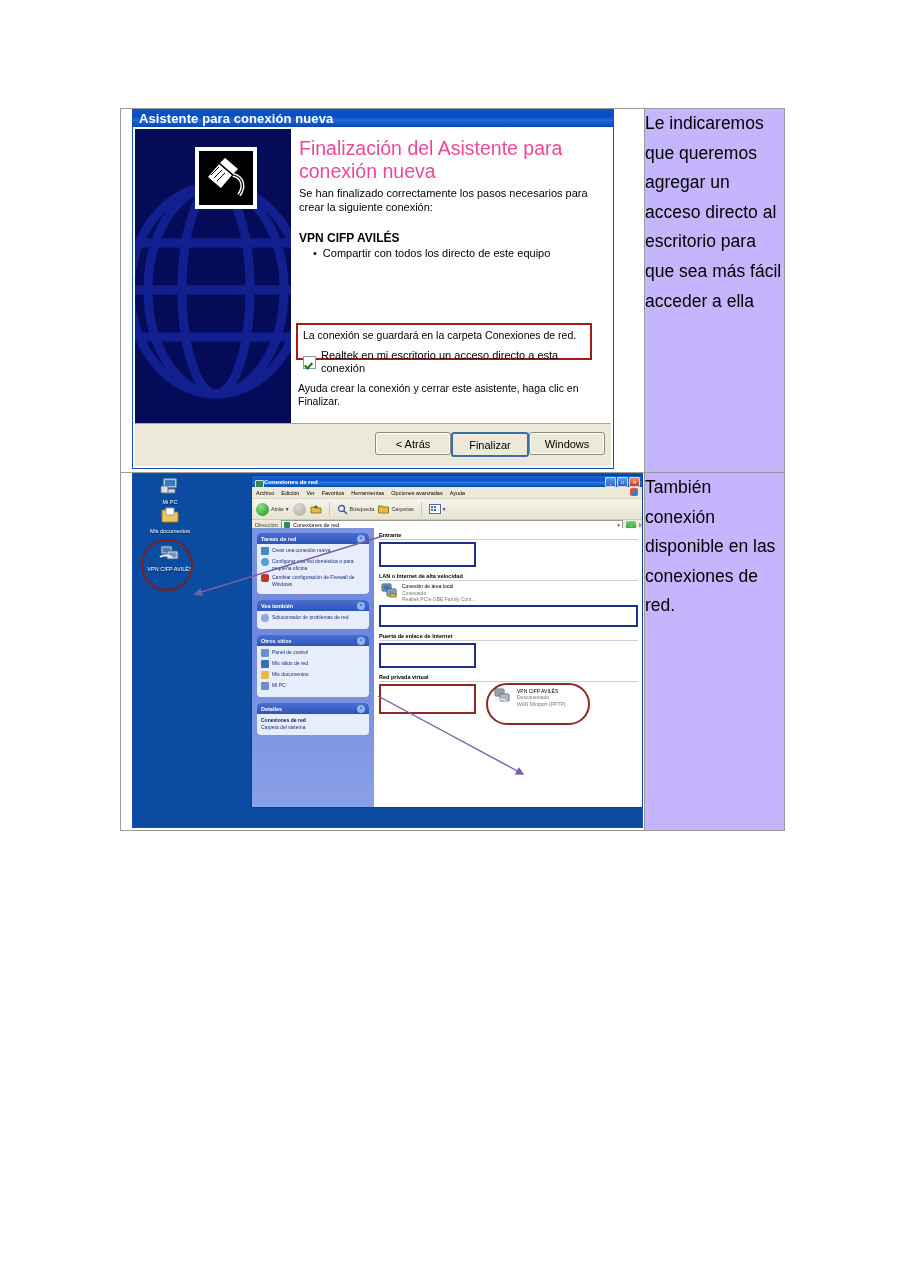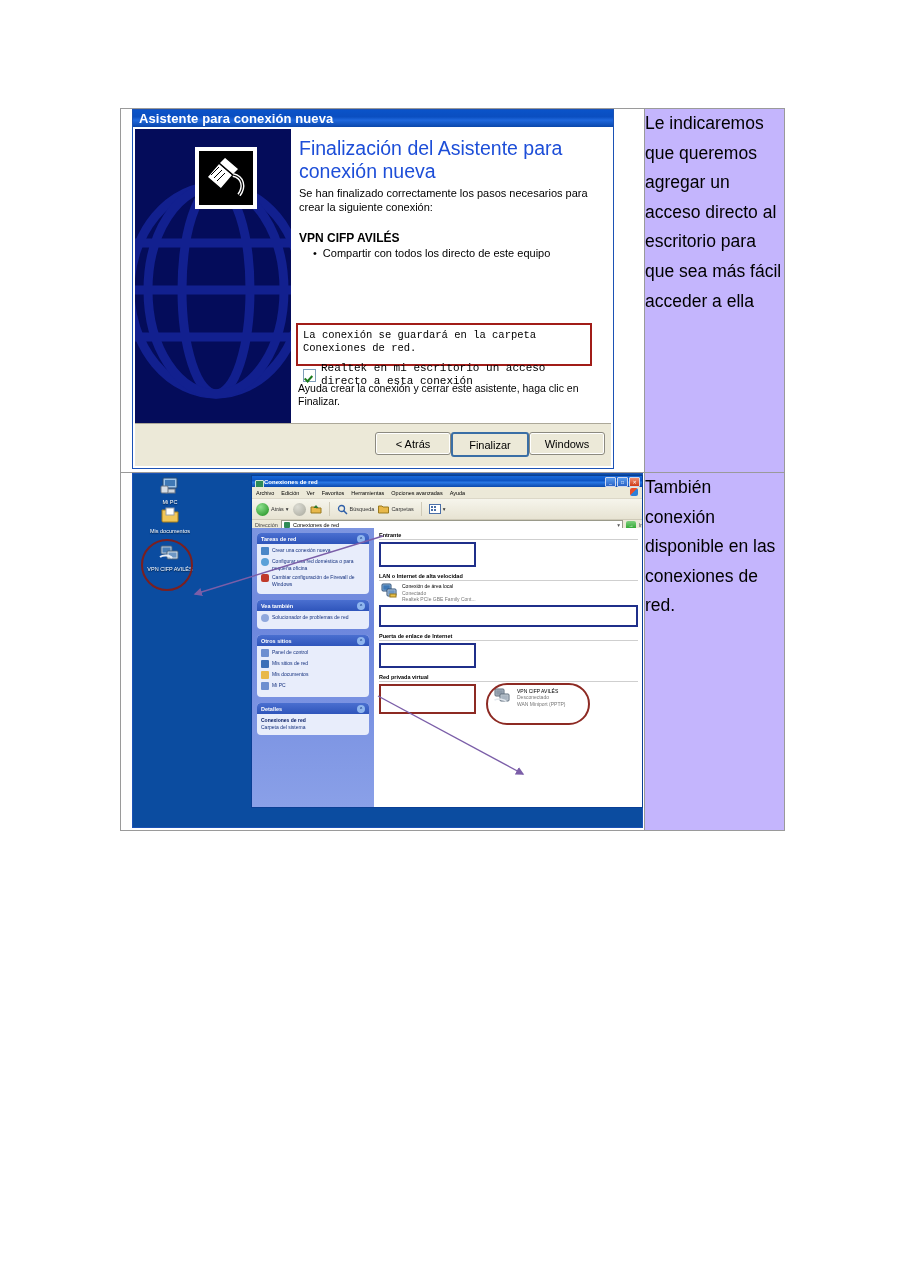--- a/index.html
+++ b/index.html
@@ -42,31 +42,31 @@
   .globe{position:absolute;left:-14px;top:52px;width:190px;height:218px;}
   .globe svg{display:block;}
   .wiz-icon{
     position:absolute;left:60px;top:18px;width:62px;height:62px;
     background:#000;border:4px solid #fff;box-sizing:border-box;
   }
   .wiz-icon svg{display:block;}
 
   .wiz-right{position:absolute;left:160px;top:2px;right:2px;bottom:44px;background:#fff;}
   .wiz-h1{
-    font-size:19.5px;color:#1d4ed8;line-height:23px;margin:8px 0 4px 6px;
+    font-size:19.5px;color:#ec4899;line-height:23px;margin:8px 0 4px 6px;
     font-family:"Liberation Sans", sans-serif;font-weight:400;
   }
   .wiz-p{font-size:11px;color:#000;line-height:13.5px;margin:0 6px 0 6px;}
   .wiz-name{font-size:12px;font-weight:bold;color:#000;margin:17px 0 1px 6px;}
   .wiz-bullet{font-size:11px;color:#000;margin:0 0 0 20px;line-height:14px;}
   .wiz-bullet:before{content:"\2022";margin-right:6px;}
 
   .hi-box{
-    position:absolute;left:3px;top:194px;width:296px;height:43px;
-    border:2px solid #a11c18;box-sizing:border-box;background:#fff;font-family:Liberation Mono, monospace;
+    position:absolute;left:3px;top:194px;width:296px;height:37px;
+    border:2px solid #a11c18;box-sizing:border-box;background:#fff;
   }
   .hi-l1{font-size:10.5px;color:#000;margin:4px 0 0 5px;line-height:13px;}
   .hi-l2{font-size:11px;color:#000;margin:7px 0 0 5px;line-height:13px;display:flex;align-items:center;}
   .chk{
     display:inline-block;width:11px;height:11px;background:#fff;border:1px solid #7f9db9;
     margin-right:5px;position:relative;flex:0 0 auto;
   }
   .chk:after{
     content:"";position:absolute;left:2px;top:4px;width:3px;height:6px;
     border:solid #1a7a1a;border-width:0 2px 2px 0;transform:rotate(42deg);

